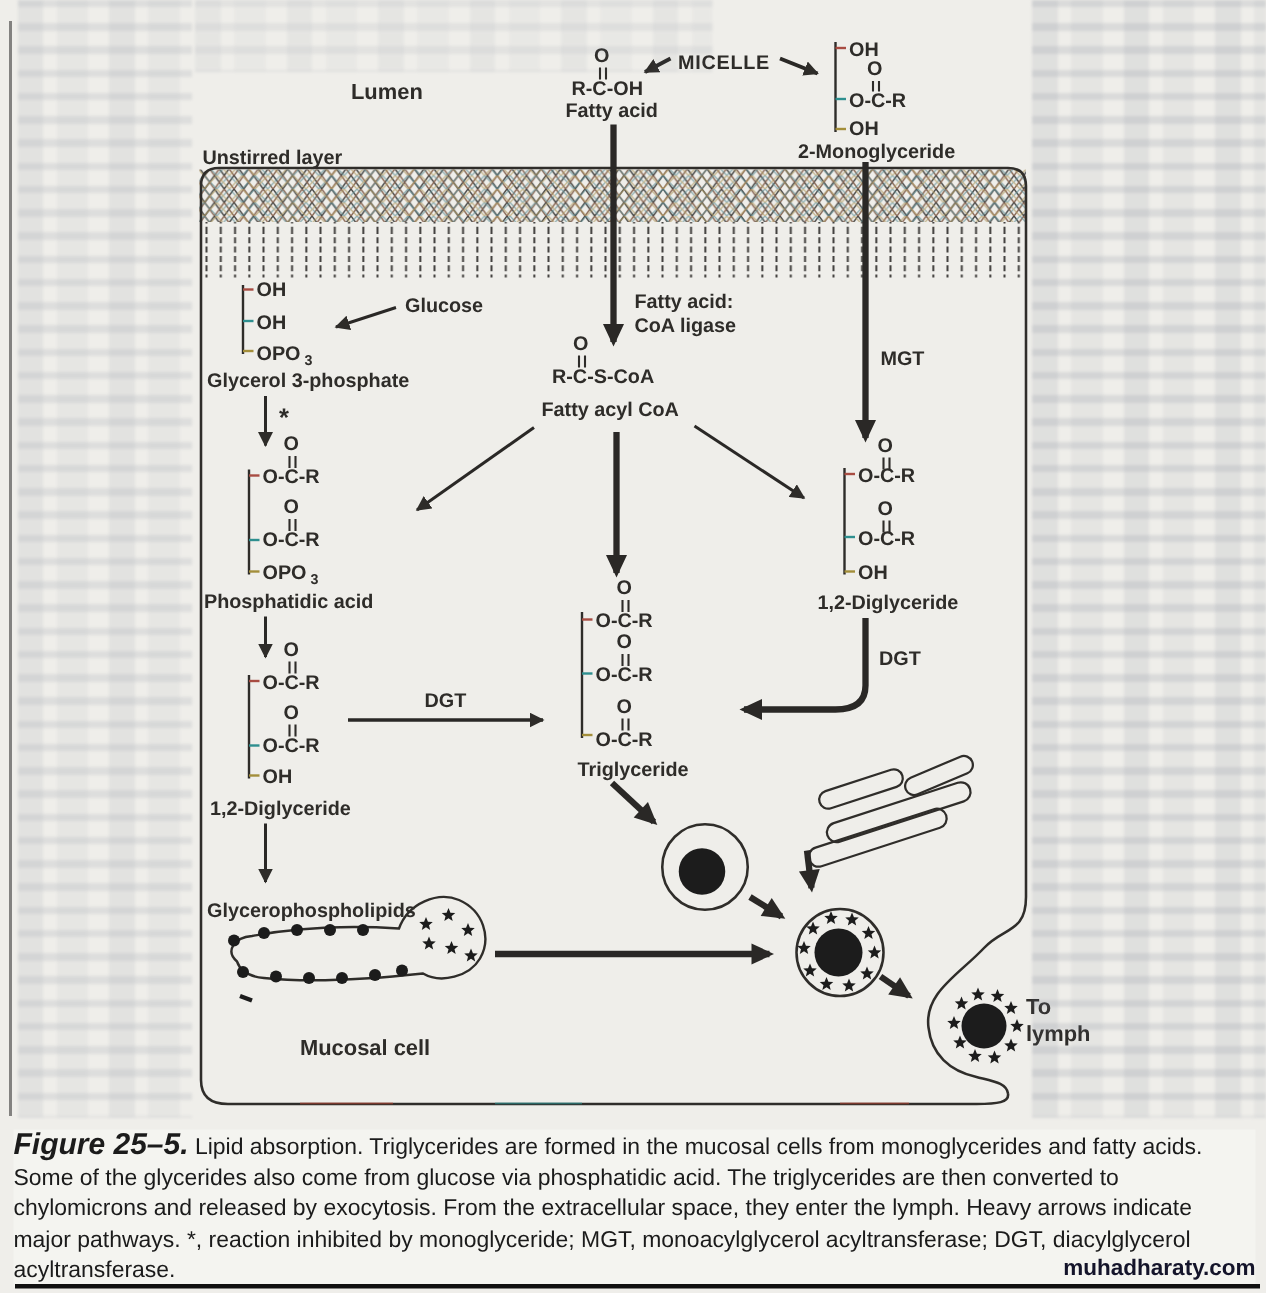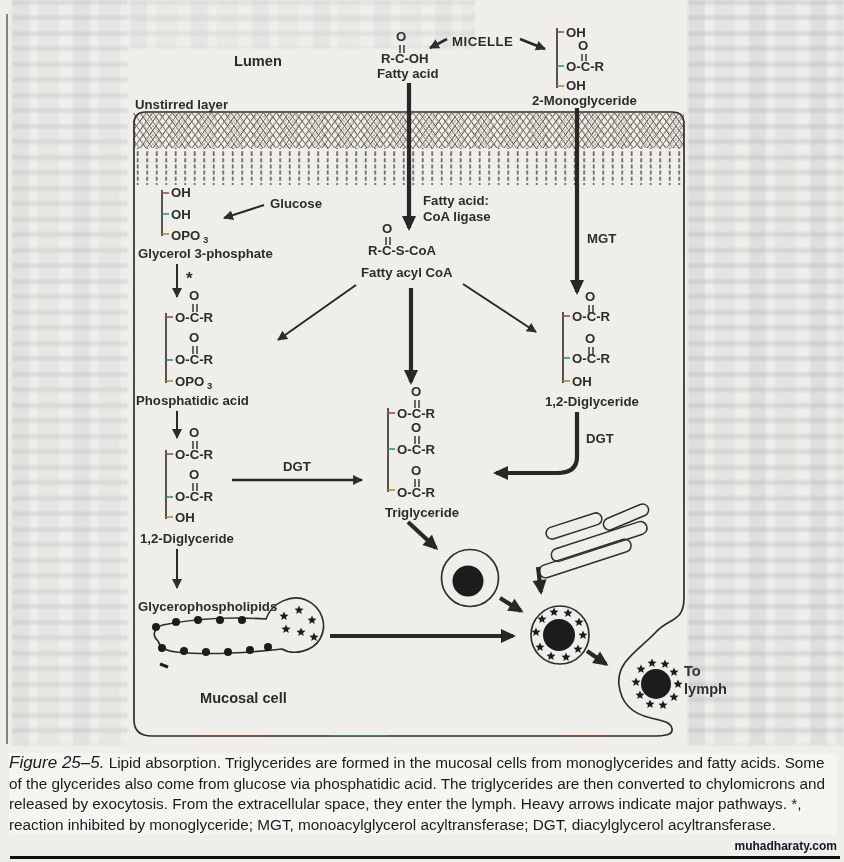--- a/index.html
+++ b/index.html
@@ -23,24 +23,24 @@
   svg text{ font-family:"Liberation Sans","DejaVu Sans",sans-serif; }
   .t{ font-size:13.2px; font-weight:bold; fill:#2e2c29; }
   .big{ font-size:14.6px; }
   .sub{ font-size:9.5px; font-weight:bold; fill:#2e2c29; }
   .ast{ font-size:17px; font-weight:bold; fill:#2e2c29; }
   .caption{
     position:absolute; left:9px; top:753px; width:828px;
     font-size:15.3px; line-height:20.6px; color:#1b1b1b;
     background:#f4f4f0;
   }
-  .caption .figlabel{ font-weight:normal; font-style:italic; font-size:17px; }
+  .caption .figlabel{ font-weight:bold; font-style:italic; font-size:20px; }
   .watermark{
     position:absolute; right:0px; top:83px;
-    font-weight:bold; font-size:12px; color:#14142a;
+    font-weight:bold; font-size:15px; color:#14142a;
   }
   .bottom-rule{
     position:absolute; left:10px; top:856px; width:830px; height:2.5px;
     background:#101010;
   }
 </style>
 </head>
 <body>
 
 <div id="screen">

